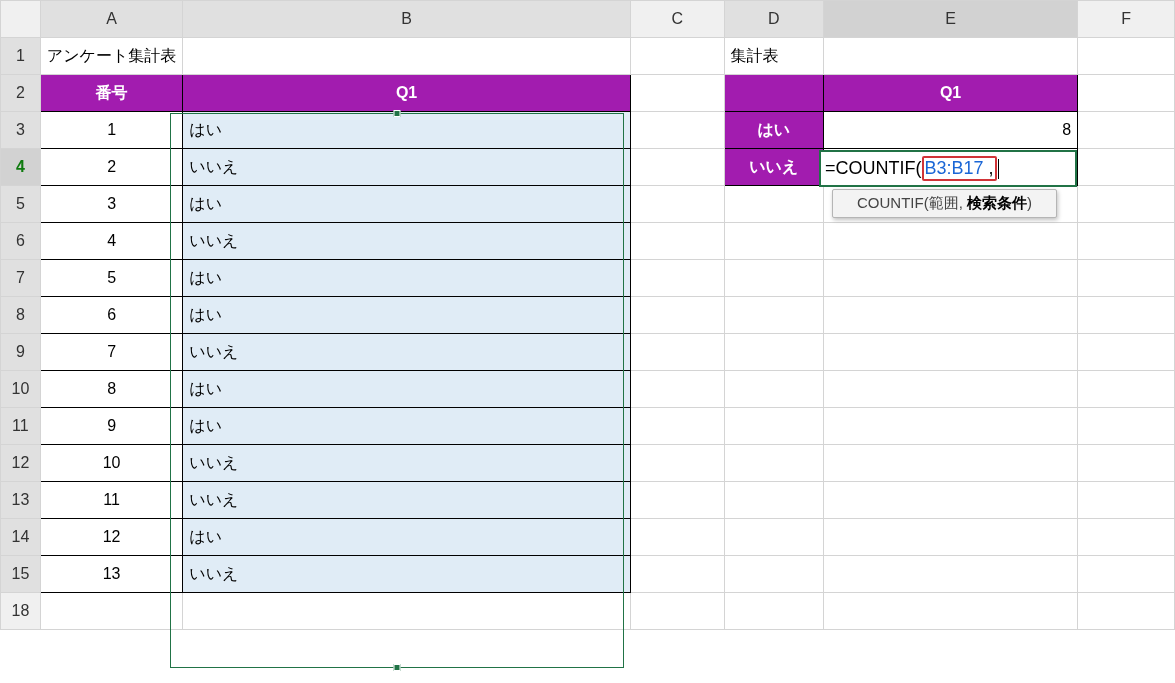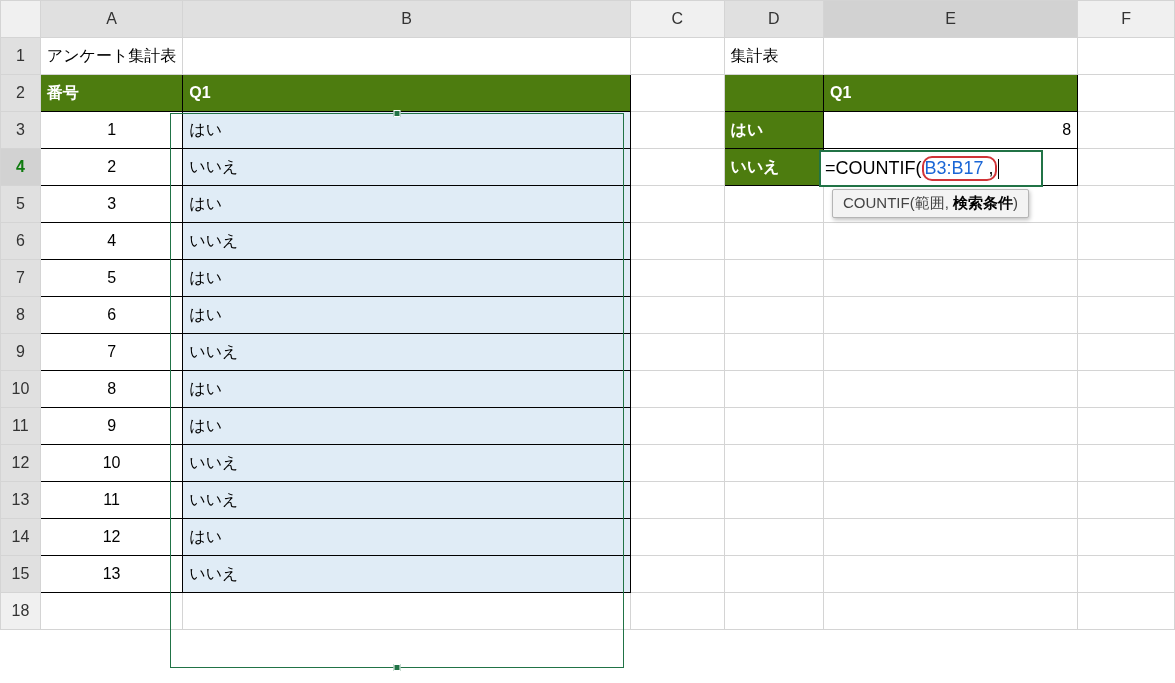--- a/index.html
+++ b/index.html
@@ -40,22 +40,23 @@
     text-align: center;
     color: #333;
     border: 1px solid #d4d4d4;
   }
   .hcell.sel-col { background: #d2d2d2; }
   .hcell.sel-row { background: #d2d2d2; font-weight: bold; color:#0f7b0f; }
   .hcell.touched { background: #e0e0e0; }
 
   .data-border { border: 1px solid #000; }
   .band-blue {
-    background: #4d7c0f;
+    background: #a21caf;
     color: #fff;
+    text-align: center;
     font-weight: bold;
     border: 1px solid #000;
   }
   .lightblue { background: #e0ecf6; border: 1px solid #000; }
   .center { text-align: center; }
   .right { text-align: right; }
 
   .range-sel {
     position: absolute;
     border: 1px solid #217346;
@@ -80,39 +81,39 @@
     display: flex;
     align-items: center;
     font-size: 18px;
     cursor: text;
   }
   .formula-cell .blk { color: #000; }
   .formula-cell .arg1 { color: #1a66d6; }
   .redbox {
     border: 2px solid #d13438;
     padding: 0 1px;
-    border-radius: 10px;
+    border-radius: 2px;
   }
   .caret {
     display: inline-block;
     width: 1px; height: 20px;
     background: #000;
     vertical-align: middle;
     margin-left: 1px;
     animation: blink 1s step-end infinite;
   }
   @keyframes blink { 50% { opacity: 0; } }
 
   .tooltip {
     position: absolute;
     background: #f3f3f3;
     border: 1px solid #b5b5b5;
     border-radius: 2px;
     box-shadow: 1px 2px 4px rgba(0,0,0,0.25);
-    padding: 4px 10px;
+    padding: 4px 24px;
     font-size: 15px;
     color: #444;
     z-index: 20;
   }
   .tooltip .bold { font-weight: bold; color: #000; }
 </style>
 </head>
 <body>
 
 <div class="sheet">
@@ -286,21 +287,21 @@
           <td></td>
         </tr>
 </tbody>
     </table>
 
 <div class="range-sel" style="left:170px; top:113px; width:454px; height:555px;">
   <div class="handle tc"></div>
   <div class="handle bc"></div>
 </div>
 
-<div class="formula-cell" style="left:819px; top:150px; width:224px; height:37px;">
+<div class="formula-cell" style="left:819px; top:150px; width:258px; height:37px;">
   <span class="blk">=COUNTIF(</span>
   <span class="redbox">
     <span class="arg1">B3:B17</span>
     <span class="blk">,</span>
   </span>
   <span class="caret"></span>
 </div>
 
 <div class="tooltip" style="left:832px; top:189px;">
   <span>COUNTIF(</span><span>範囲</span><span>, </span><span class="bold">検索条件</span><span>)</span>

